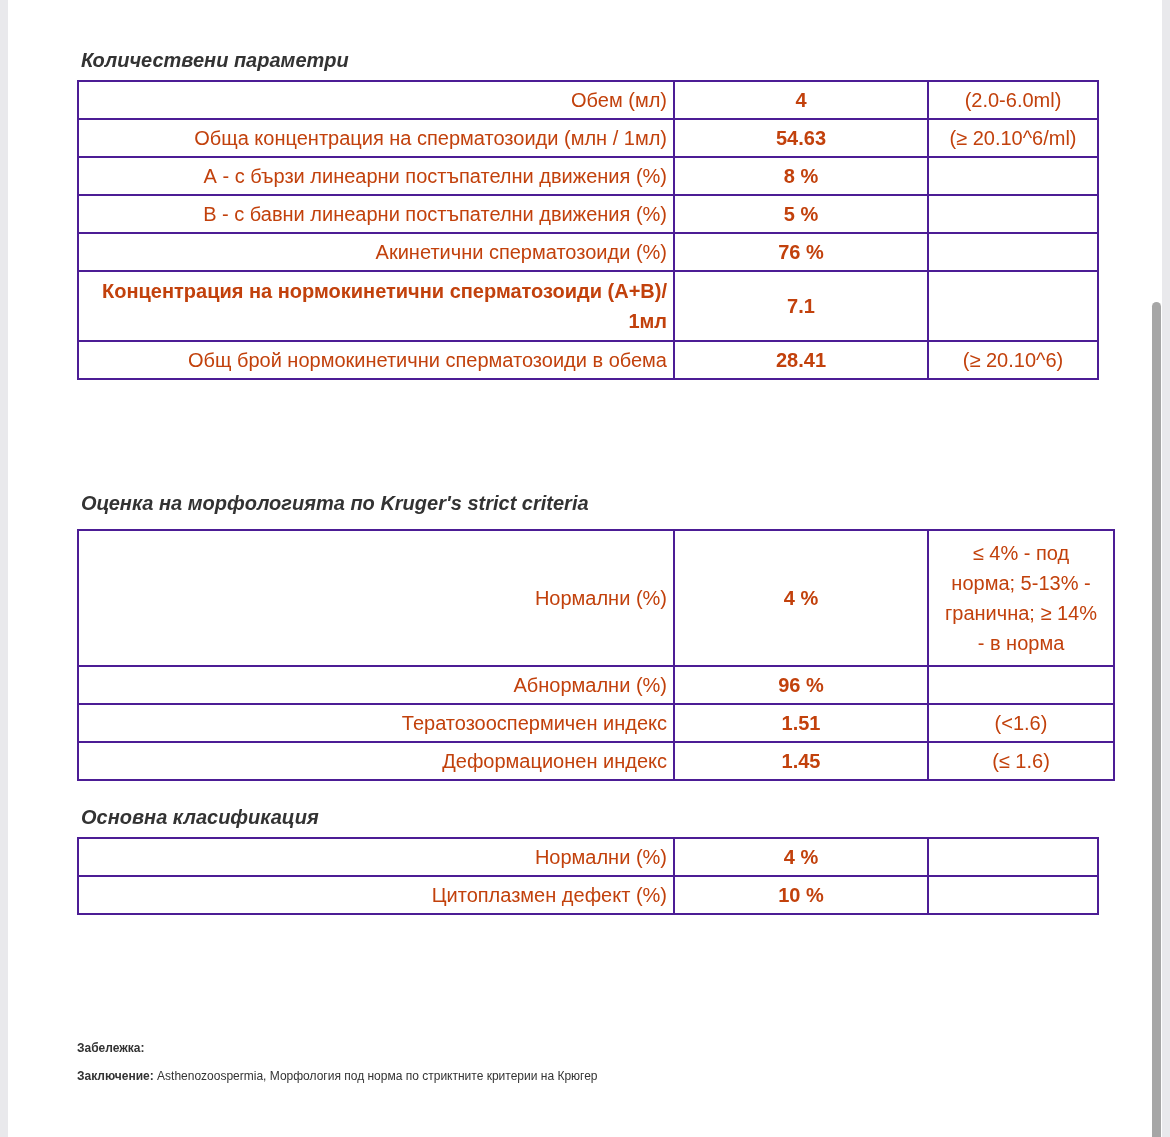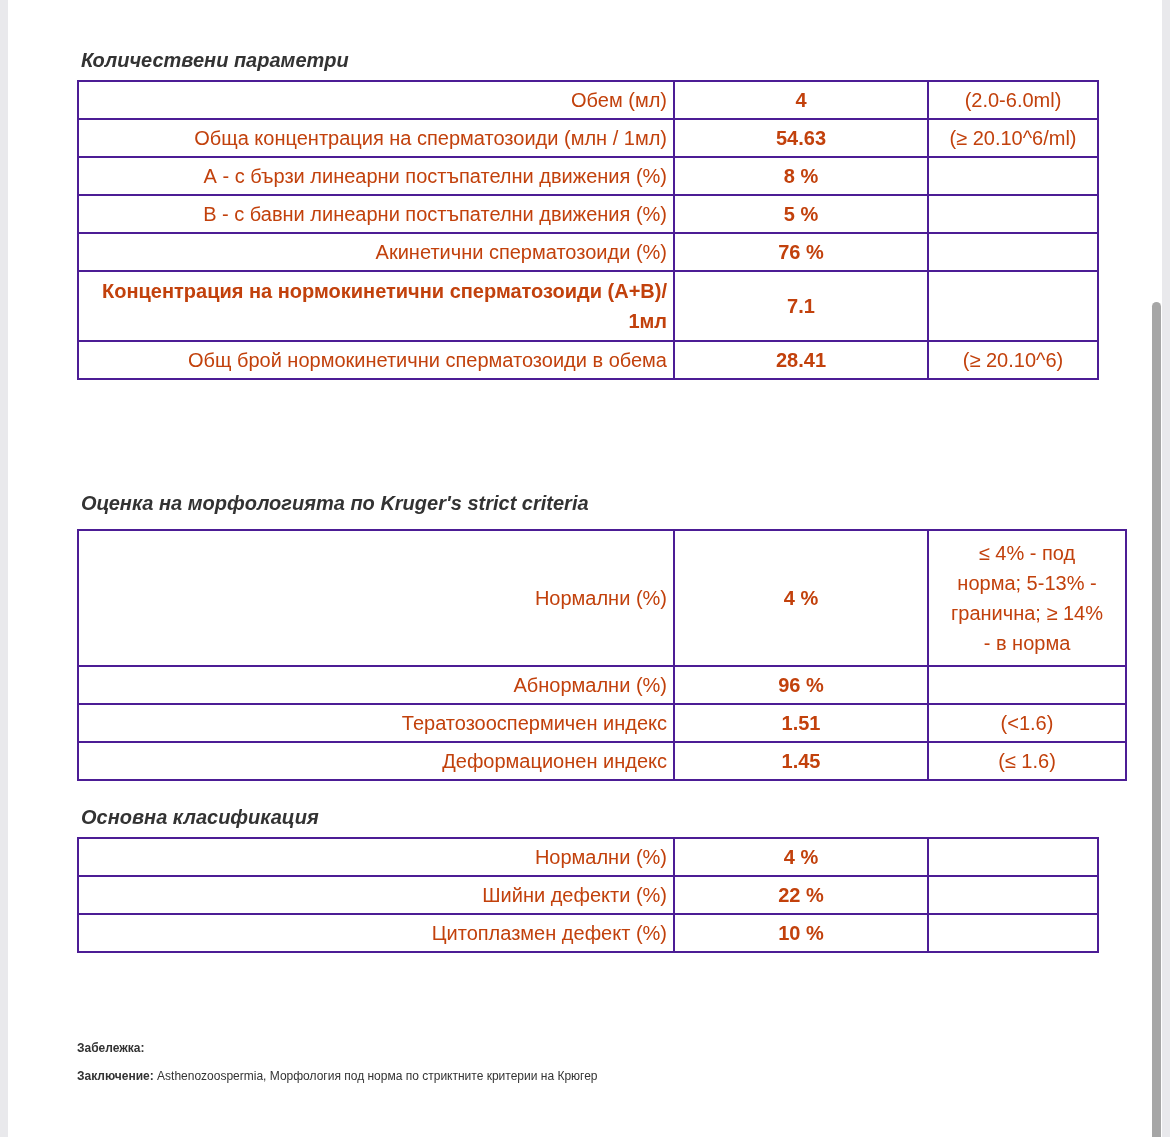--- a/index.html
+++ b/index.html
@@ -134,21 +134,21 @@
       </tr>
     </tbody>
   </table>
 
   <div class="section-title" style="top:492px;">Оценка на морфологията по Kruger's strict criteria</div>
   <table class="grid" style="top:529px;">
     <tbody>
       <tr class="r126">
         <td class="label">Нормални (%)</td>
         <td class="value">4 %</td>
-        <td class="ref" style="line-height:30px;padding:4px 20px;">≤ 4% - под норма; 5-13% - гранична; ≥ 14% - в норма</td>
+        <td class="ref" style="line-height:30px;padding:4px 14px;">≤ 4% - под норма; 5-13% - гранична; ≥ 14% - в норма</td>
       </tr>
       <tr class="r40">
         <td class="label">Абнормални (%)</td>
         <td class="value">96 %</td>
         <td class="ref"></td>
       </tr>
       <tr class="r40">
         <td class="label">Тератозооспермичен индекс</td>
         <td class="value">1.51</td>
         <td class="ref">(&lt;1.6)</td>
@@ -163,25 +163,20 @@
 
   <div class="section-title" style="top:806px;">Основна класификация</div>
   <table class="grid" style="top:837px;">
     <tbody>
       <tr class="r40">
         <td class="label">Нормални (%)</td>
         <td class="value">4 %</td>
         <td class="ref"></td>
       </tr>
       <tr class="r40">
-        <td class="label">Шийни дефекти (%)</td>
-        <td class="value">22 %</td>
-        <td class="ref"></td>
-      </tr>
-      <tr class="r40">
         <td class="label">Цитоплазмен дефект (%)</td>
         <td class="value">10 %</td>
         <td class="ref"></td>
       </tr>
     </tbody>
   </table>
 
   <div class="footer-line" style="top:1069px;">
     <b>Заключение:</b><span> Asthenozoospermia, Морфология под норма по стриктните критерии на Крюгер</span>
   </div>

